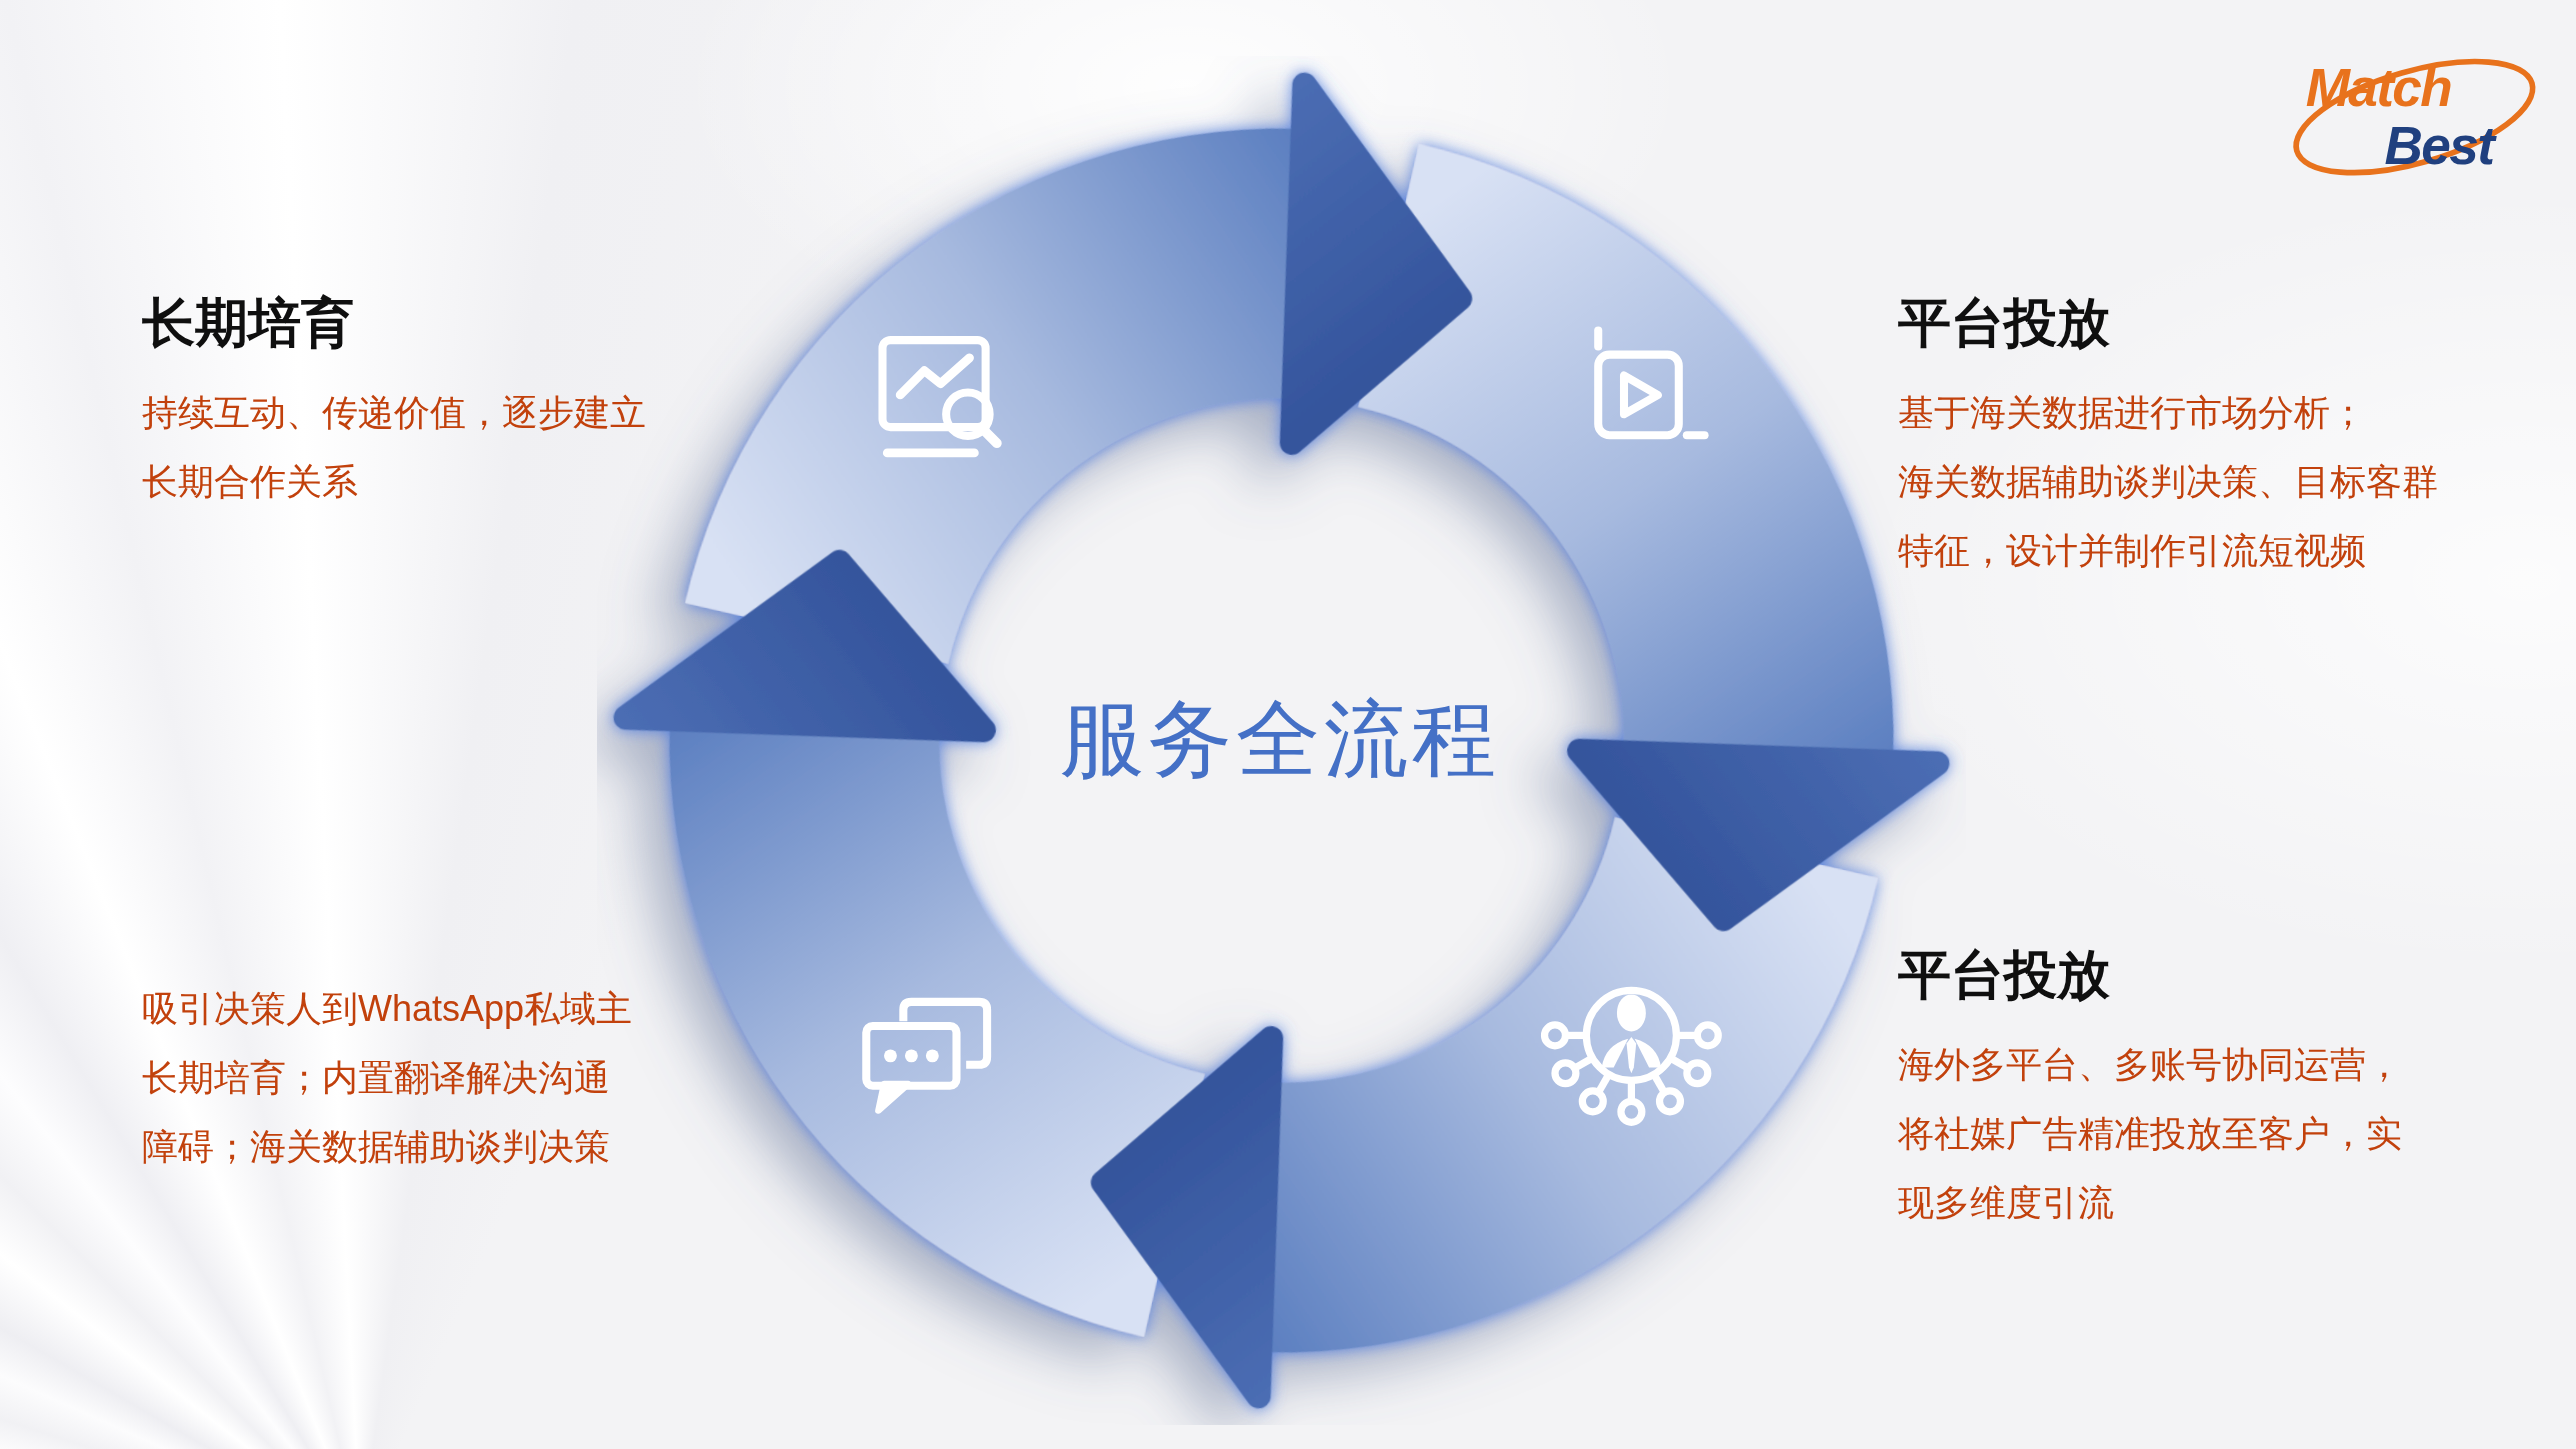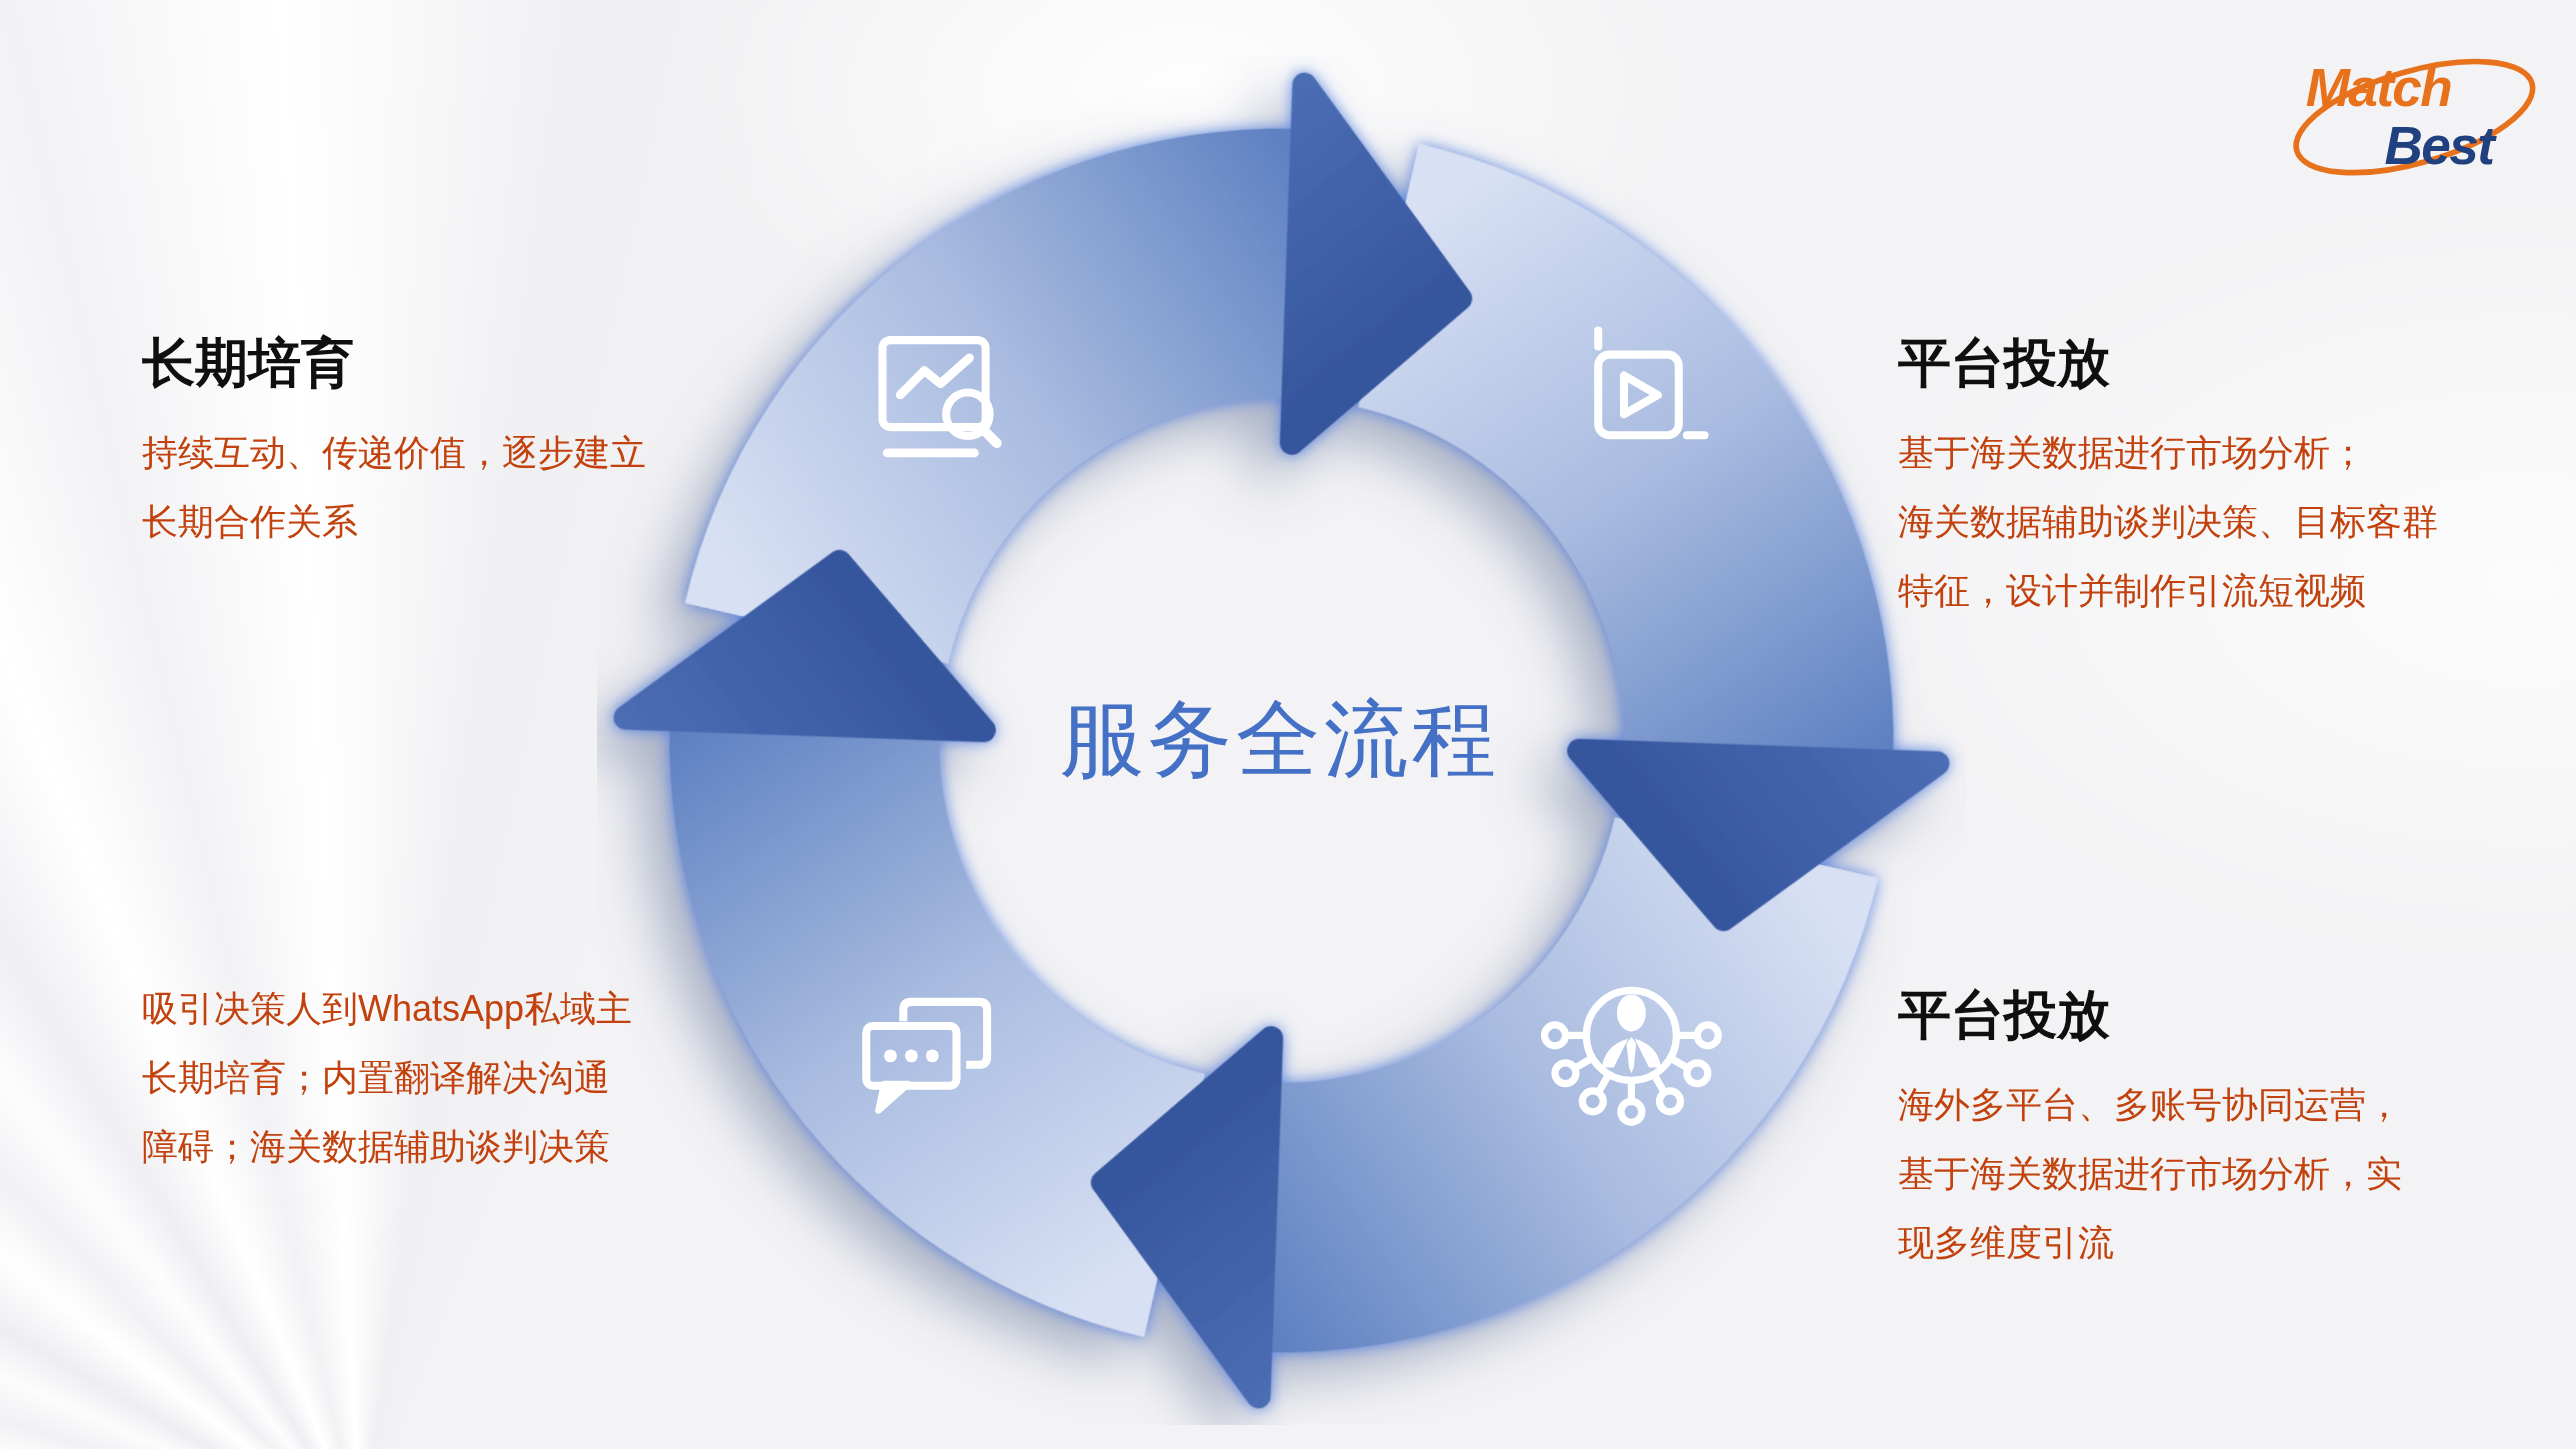--- a/index.html
+++ b/index.html
@@ -24,21 +24,21 @@
       radial-gradient(725px 403px at 46% 6%, rgba(255,255,255,.9), rgba(255,255,255,0) 70%),
       radial-gradient(966px 564px at 98% 40%, rgba(255,255,255,.75), rgba(255,255,255,0) 70%);
   }
   .ring{ position:absolute; left:597px; top:56px; width:1369px; height:1369px; }
   .icon{ position:absolute; }
   .center-title{
     position:absolute; left:1280px; top:683px; transform:translateX(-50%);
     font-size:84px; font-weight:400; letter-spacing:4px; white-space:nowrap;
   }
   .sec{ position:absolute; width:588px; }
-  .sec-title{ font-size:53px; font-weight:800; color:#0f0f0f; line-height:1.05;margin-top:40px; }
+  .sec-title{ font-size:53px; font-weight:800; color:#0f0f0f; line-height:1.05; }
   .sec-body{
     margin-top:27px; font-size:36px; color:#c2410c;
     line-height:69px; white-space:pre-line;
   }
   .sec.tl{ left:142px;  top:295px;  }
   .sec.tr{ left:1898px; top:295px;  }
   .sec.bl{ left:142px;  top:947px; }
   .sec.br{ left:1898px; top:947px; }
   .logo{ position:absolute; left:2283px; top:35px; width:266px; height:161px; }
   .logo text{ font-family:"Liberation Sans","DejaVu Sans",sans-serif; font-style:italic; font-weight:800; }
@@ -154,21 +154,21 @@
 
   <div class="sec bl">
     <div class="sec-body">吸引决策人到WhatsApp私域主
 长期培育；内置翻译解决沟通
 障碍；海关数据辅助谈判决策</div>
   </div>
 
   <div class="sec br">
     <div class="sec-title">平台投放</div>
     <div class="sec-body">海外多平台、多账号协同运营，
-基于海关数据进行市场分析，实
+将社媒广告精准投放至客户，实
 现多维度引流</div>
   </div>
 
   <svg class="logo" viewBox="0 0 330 200">
     <ellipse cx="163" cy="102" rx="152" ry="57" transform="rotate(-16 163 102)" fill="none" stroke="#e8721c" stroke-width="7"></ellipse>
     <text x="28" y="88" font-size="66" fill="#e8721c" letter-spacing="-2">Match</text>
     <text x="126" y="160" font-size="66" fill="#20407f" letter-spacing="-2">Best</text>
   </svg>
 </div>
 

